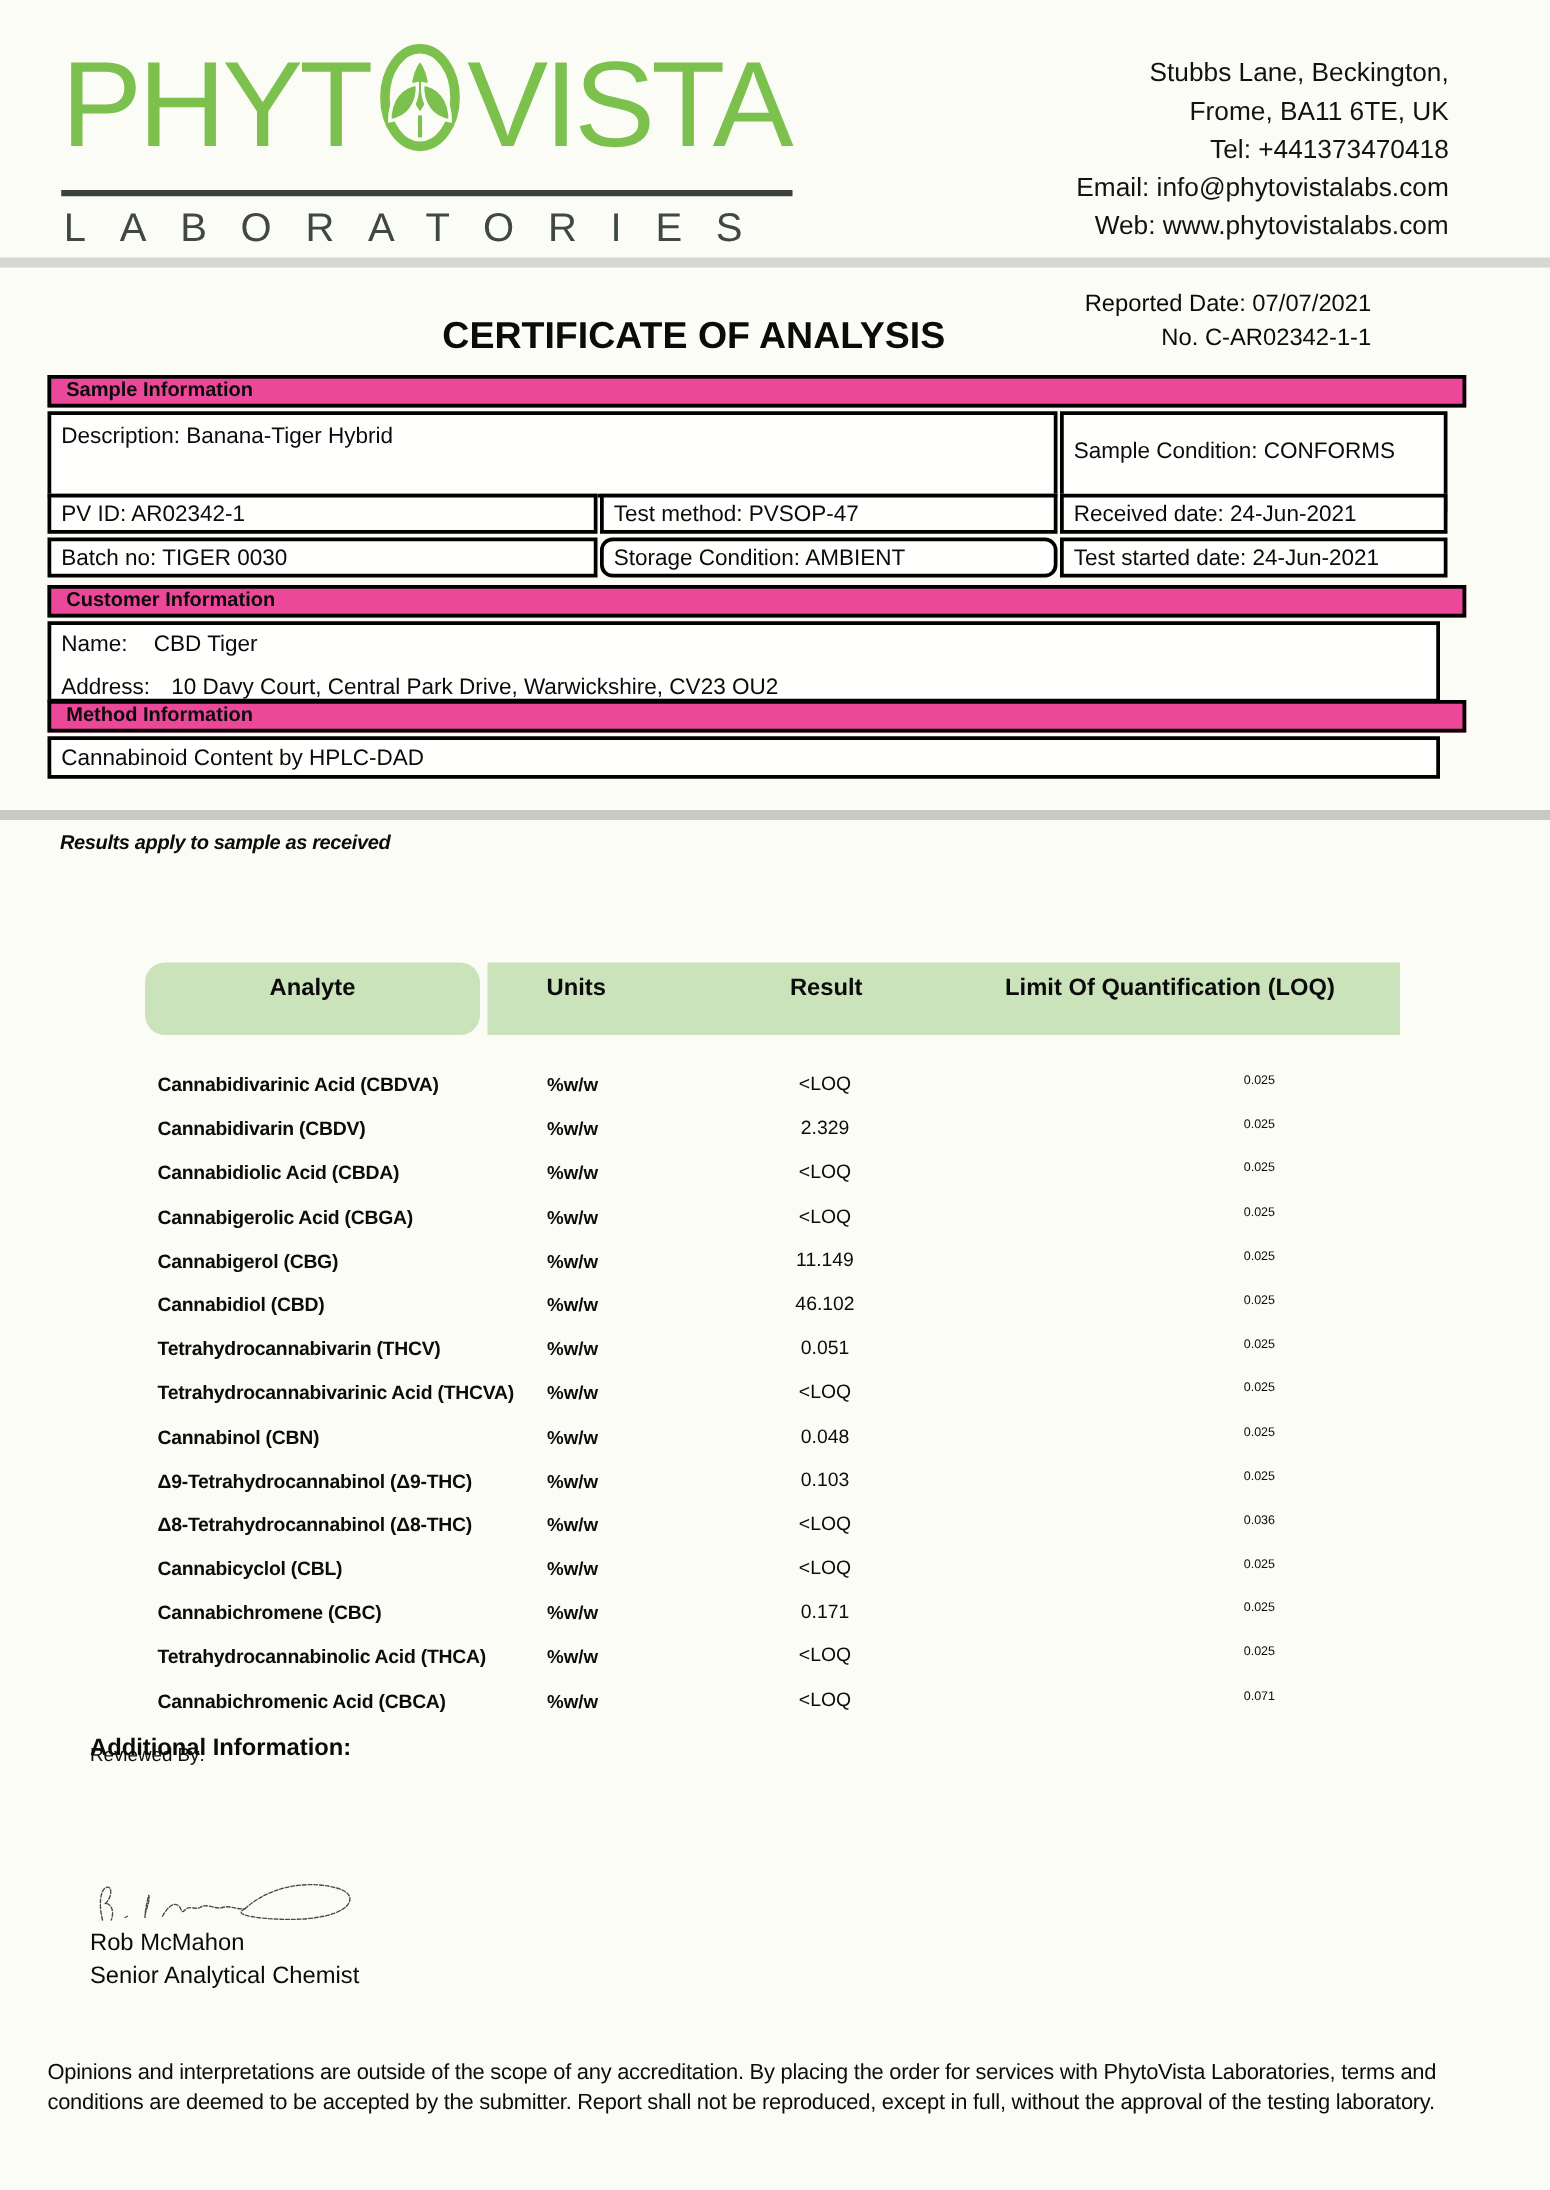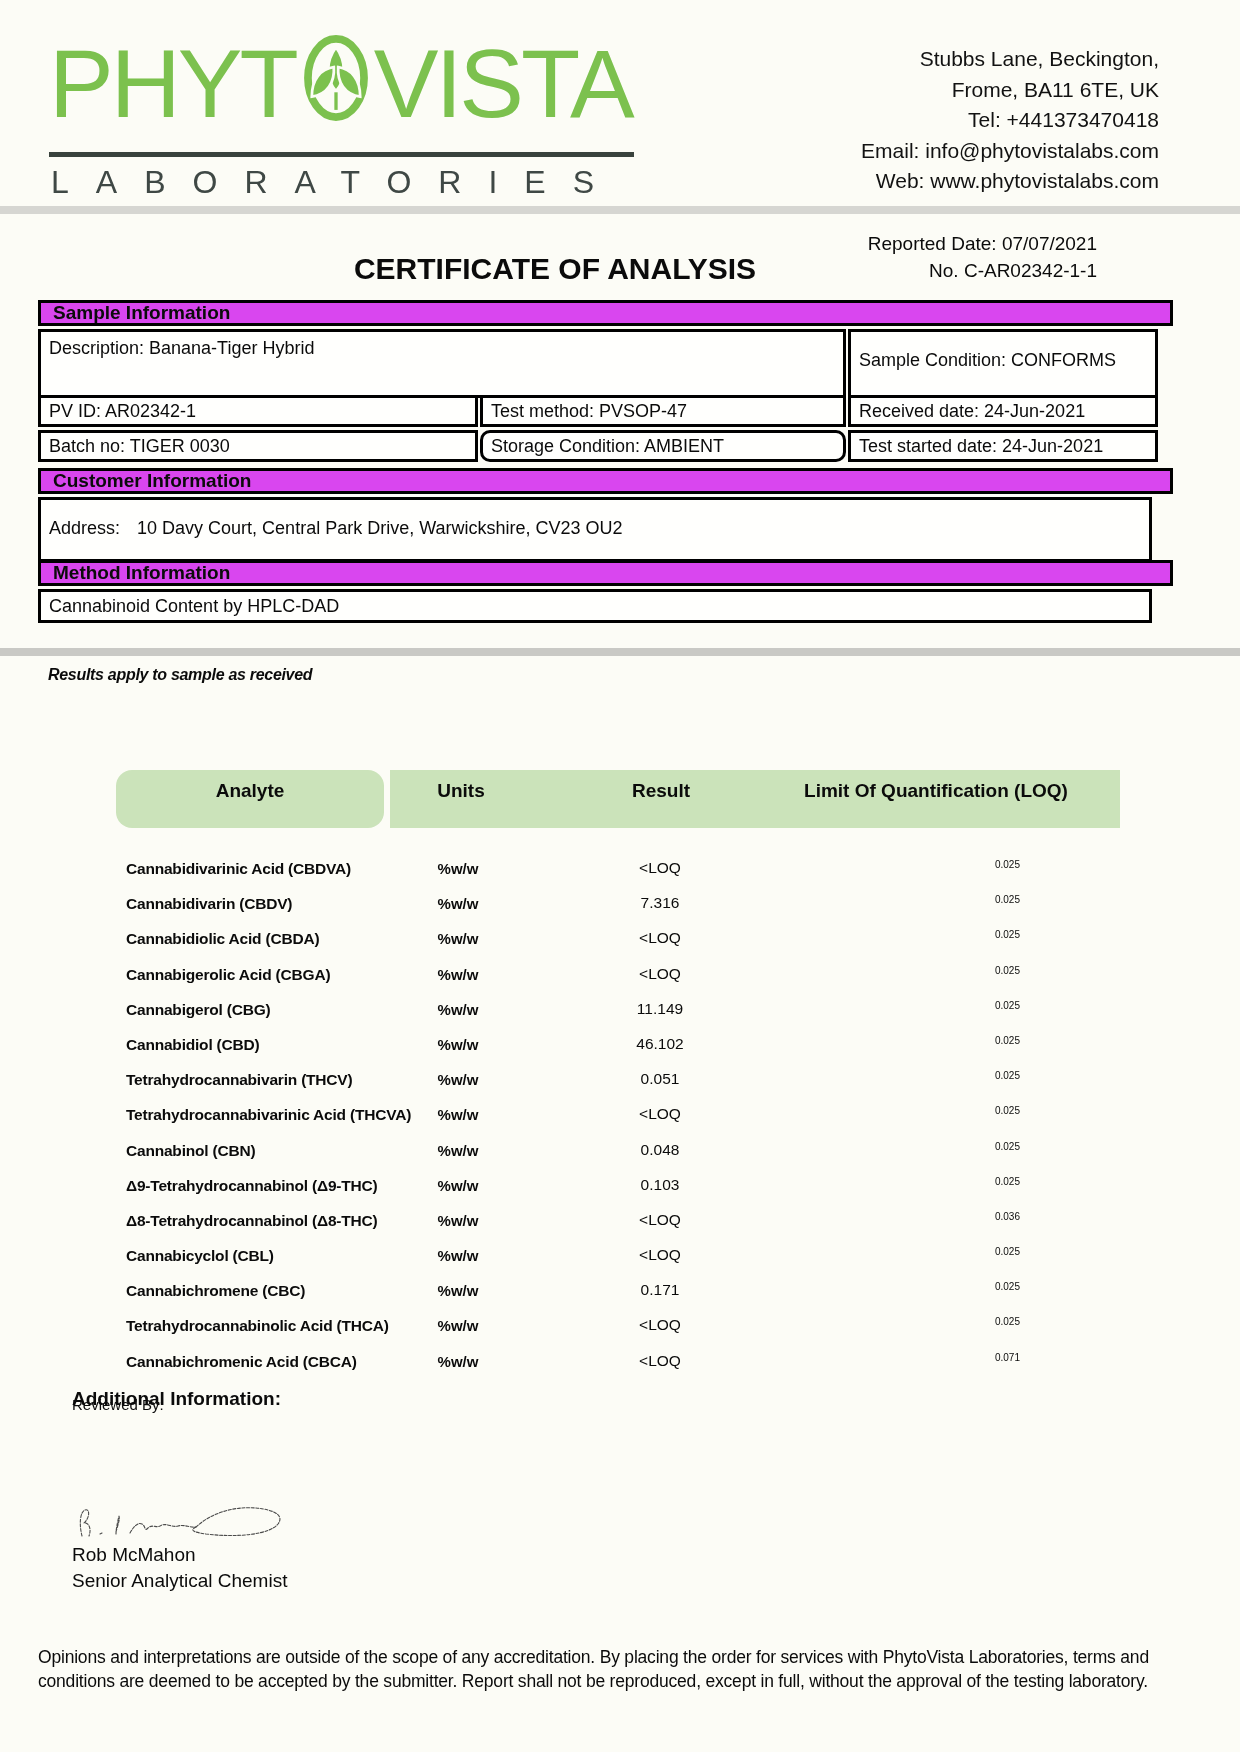--- a/index.html
+++ b/index.html
@@ -34,22 +34,22 @@
   }
   .header-divider{position:absolute;left:0;top:206px;width:1240px;height:8px;background:#d6d6d2;}
   .report-meta{position:absolute;left:820px;top:230px;width:277px;text-align:right;font-size:19px;line-height:27px;}
   .page-title{
     position:absolute;left:0;top:252px;width:1110px;
     text-align:center;font-size:30px;font-weight:700;letter-spacing:0px;
   }
   
   .sec-bar{
     position:absolute;left:38px;width:1117px;height:20px;
-    background:#d946ef;border:3px solid #000;
-    font-size:19px;font-weight:700;padding-left:12px;line-height:20px;
+    background:#ec4899;border:3px solid #000;
+    font-size:16px;font-weight:700;padding-left:12px;line-height:20px;
   }
   .cell{
     position:absolute;background:#fffffd;border:3px solid #000;
     font-size:18px;padding-left:8px;
   }
   .cell.vcenter{display:flex;align-items:center;}
   .kv-line{white-space:nowrap;}
   .kv-label{display:inline-block;}
   
   .results-divider{position:absolute;left:0;top:648px;width:1240px;height:8px;background:#c9c9c5;}
@@ -122,20 +122,24 @@
   <div class="cell vcenter" style="left:38px;top:395px;width:426px;height:26px;">PV ID: AR02342-1</div>
   <div class="cell vcenter" style="left:480px;top:395px;width:352px;height:26px;">Test method: PVSOP-47</div>
   <div class="cell vcenter" style="left:848px;top:395px;width:296px;height:26px;">Received date: 24-Jun-2021</div>
 
   <div class="cell vcenter" style="left:38px;top:430px;width:426px;height:26px;">Batch no: TIGER 0030</div>
   <div class="cell vcenter" style="left:480px;top:430px;width:352px;height:26px;border-radius:10px;">Storage Condition: AMBIENT</div>
   <div class="cell vcenter" style="left:848px;top:430px;width:296px;height:26px;">Test started date: 24-Jun-2021</div>
 
   <div class="sec-bar" style="top:468px;">Customer Information</div>
   <div class="cell" style="left:38px;top:497px;width:1100px;height:54px;padding-top:5px;">
+    <div class="kv-line">
+      <span class="kv-label">Name:</span>
+      <span style="margin-left:16px;">CBD Tiger</span>
+    </div>
     <div class="kv-line" style="margin-top:13px;">
       <span class="kv-label">Address:</span>
       <span style="margin-left:12px;">10 Davy Court, Central Park Drive, Warwickshire, CV23 OU2</span>
     </div>
   </div>
 
   <div class="sec-bar" style="top:560px;">Method Information</div>
   <div class="cell vcenter" style="left:38px;top:589px;width:1100px;height:28px;">Cannabinoid Content by HPLC-DAD</div>
 
   <div class="results-divider"></div>
@@ -155,21 +159,21 @@
         <div class="rrow">
           <span class="c-analyte">Cannabidivarinic Acid (CBDVA)</span>
           <span class="c-units">%w/w</span>
           <span class="c-result">&lt;LOQ</span>
           <span class="c-loq">0.025</span>
         </div>
 
         <div class="rrow">
           <span class="c-analyte">Cannabidivarin (CBDV)</span>
           <span class="c-units">%w/w</span>
-          <span class="c-result">7.316</span>
+          <span class="c-result">2.329</span>
           <span class="c-loq">0.025</span>
         </div>
 
         <div class="rrow">
           <span class="c-analyte">Cannabidiolic Acid (CBDA)</span>
           <span class="c-units">%w/w</span>
           <span class="c-result">&lt;LOQ</span>
           <span class="c-loq">0.025</span>
         </div>
 

